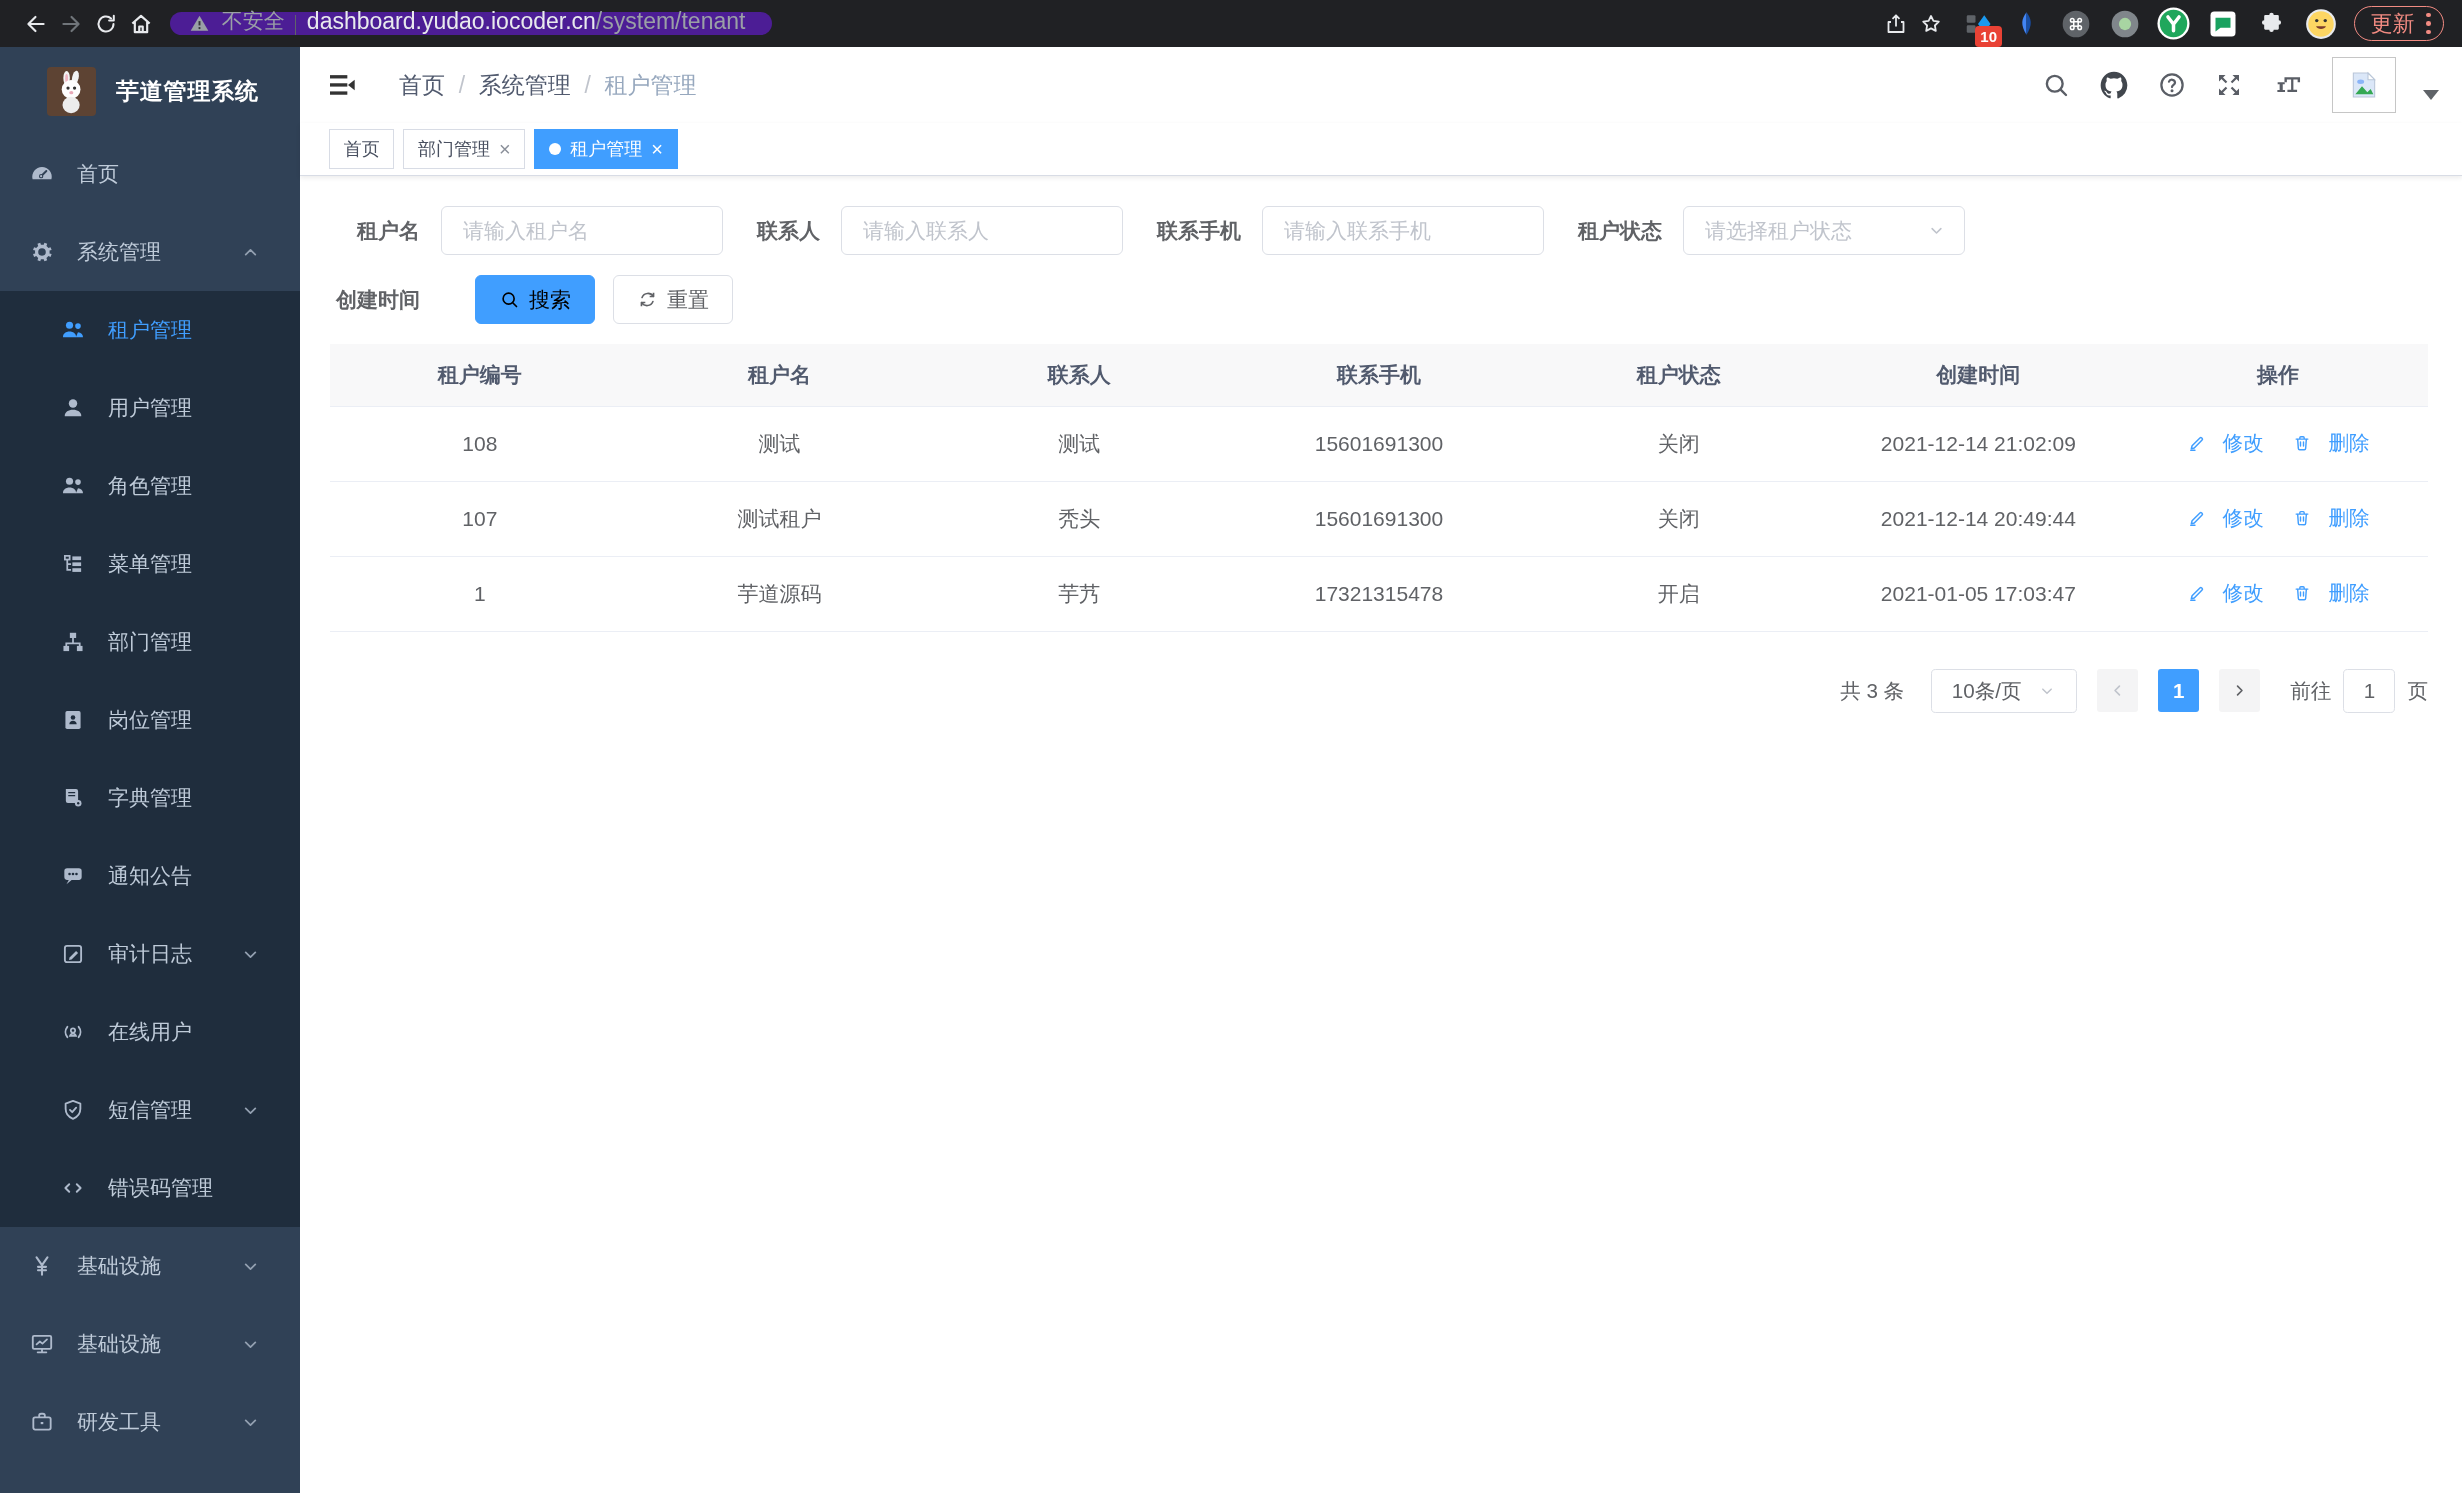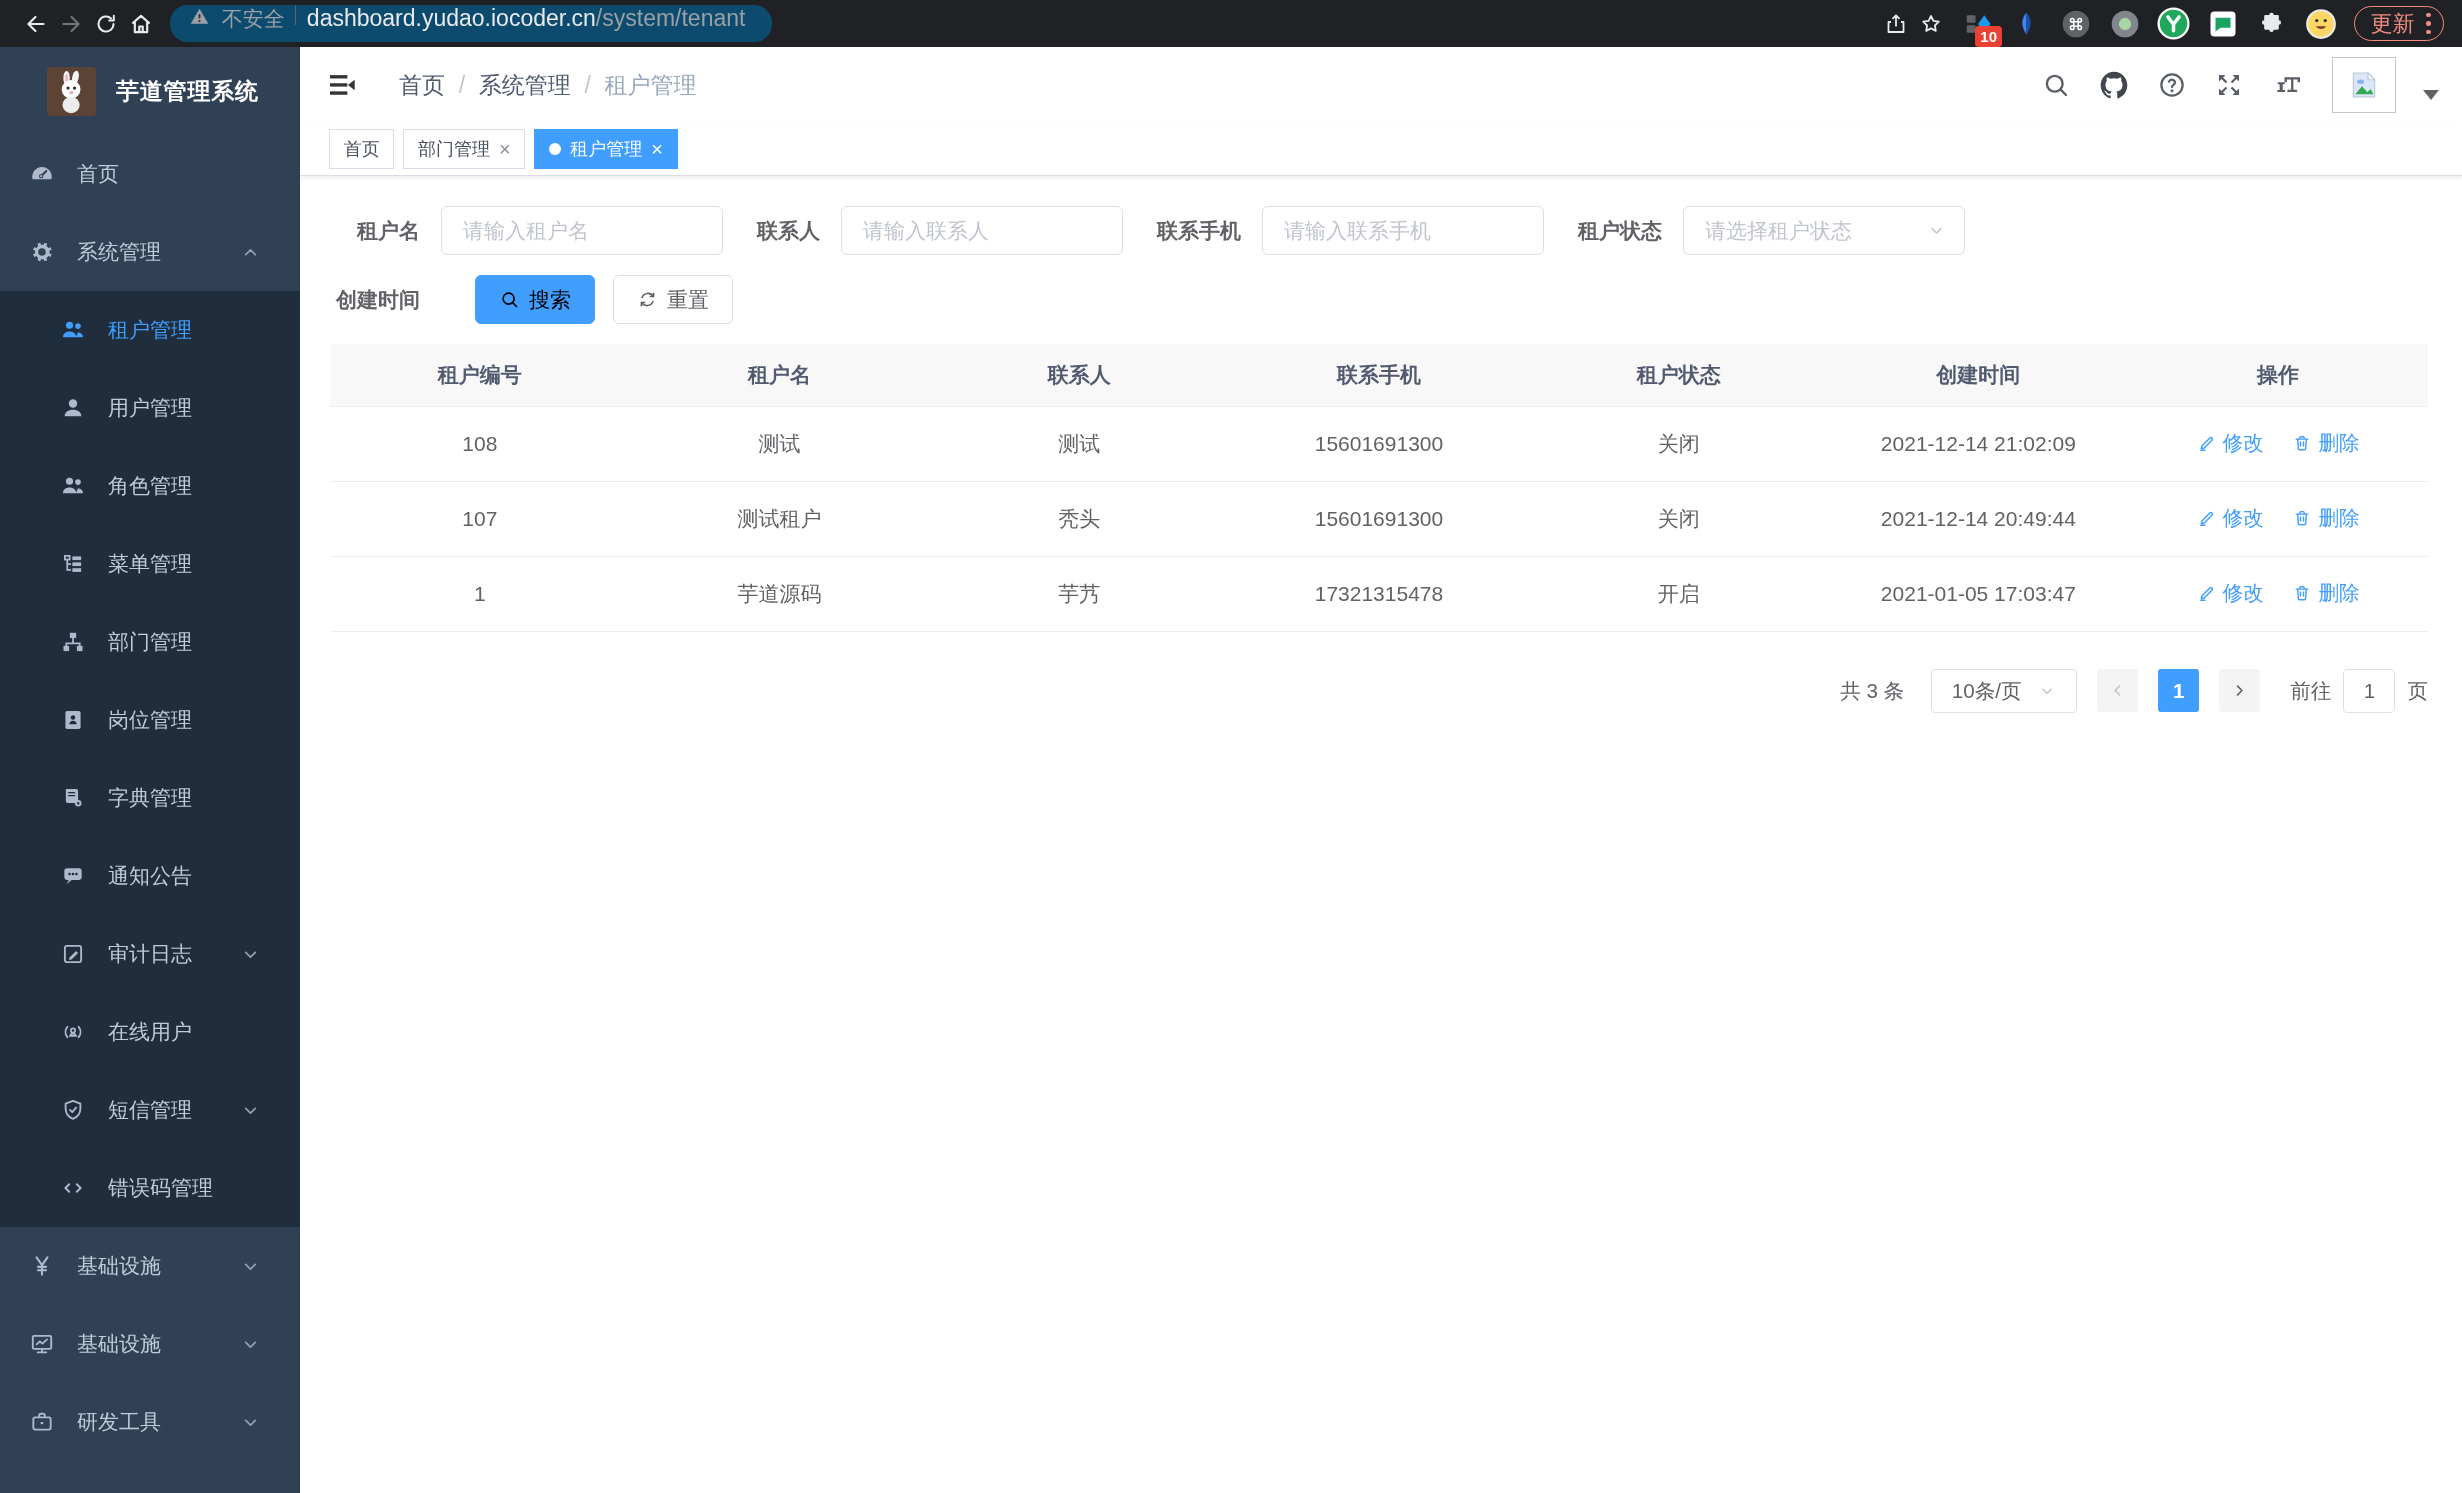--- a/index.html
+++ b/index.html
@@ -3,21 +3,21 @@
 <meta charset="utf-8">
 <style>
   html,body{margin:0;padding:0;width:2462px;height:1494px;overflow:hidden;
     font-family:"Liberation Sans","DejaVu Sans",sans-serif;background:#fff;}
   *{box-sizing:border-box;}
   svg.ic{display:block;}
 
   
   .browser-bar{height:47px;background:#202124;display:flex;align-items:center;padding:0 18px;}
   .bicon{width:35px;height:35px;display:flex;align-items:center;justify-content:center;color:#e8eaed;flex:0 0 auto;}
-  .omnibox{width:602px;height:37px;background:#0c4a6e;border-radius:17.5px;display:flex;align-items:flex-start;
+  .omnibox{width:602px;height:23px;background:#4c1d95;border-radius:17.5px;display:flex;align-items:flex-end;
     padding:0 18px;margin-left:12px;gap:10.7px;color:#9aa0a6;flex:0 0 auto;}
   .omni-div{width:0.8px;height:20px;background:#5f6368;}
   .omni-url{font-size:23px;color:#e8eaed;white-space:nowrap;}
   .omni-url .path{color:#9aa0a6;}
   .omni-sec{font-size:21px;color:#9aa0a6;}
   .b-spacer{flex:1;}
   .ext{width:40px;height:40px;display:flex;align-items:center;justify-content:center;position:relative;margin-left:9px;flex:0 0 auto;}
   .ext-badge{position:absolute;right:-4.6px;bottom:-3px;background:#e94235;color:#fff;font-size:15px;line-height:1;
     padding:3px 5.3px;border-radius:3.8px;font-weight:700;}
   .update-pill{margin-left:13.7px;height:35px;border:1.5px solid #f28b82;border-radius:18px;display:flex;align-items:center;
@@ -84,21 +84,21 @@
   .btn-add{background:#ecf5ff;border-color:#b3d8ff;color:#409eff;}
   .btn-export{background:#fdf6ec;border-color:#f5dab1;color:#e6a23c;}
   .ml24{margin-left:18px;}
   .toolbar-row{display:flex;align-items:center;margin:32px 0 23px;}
   .circle-btn{width:44px;height:44px;border-radius:50%;border:0.8px solid #dfe4ed;background:#fff;display:flex;
     align-items:center;justify-content:center;color:#5a5e66;margin-left:17px;cursor:pointer;}
 
   table.grid{width:100%;border-collapse:collapse;table-layout:fixed;font-size:21px;}
   .grid th{background:#f8f8f9;height:62px;color:#515a6e;font-weight:700;text-align:center;border-bottom:0.8px solid #ebeef5;}
   .grid td{height:75px;color:#606266;text-align:center;border-bottom:0.8px solid #ebeef5;background:#fff;}
-  .op{color:#409eff;display:inline-flex;align-items:center;gap:6px;margin:0 11.4px;font-size:20.6px;cursor:pointer;white-space:nowrap;}
+  .op{color:#409eff;display:inline-flex;align-items:center;gap:16px;margin:0 11.4px;font-size:20.6px;cursor:pointer;white-space:nowrap;}
 
   .pag-row{display:flex;align-items:center;justify-content:flex-end;margin-top:37px;font-size:20.6px;color:#606266;}
   .psize{width:146px;height:44px;border:0.8px solid #dcdfe6;border-radius:4.6px;display:flex;align-items:center;
     justify-content:center;gap:15px;margin-left:27px;color:#606266;cursor:pointer;}
   .psize .chev{color:#c0c4cc;}
   .pbtn{min-width:41px;height:43px;background:#f4f4f5;border-radius:3px;display:flex;align-items:center;
     justify-content:center;margin-left:20px;cursor:pointer;}
   .pbtn.prev{color:#c0c4cc;}
   .pbtn.next{color:#606266;}
   .pcur{min-width:41px;height:43px;background:#409eff;border-radius:3px;color:#fff;font-weight:700;display:flex;

